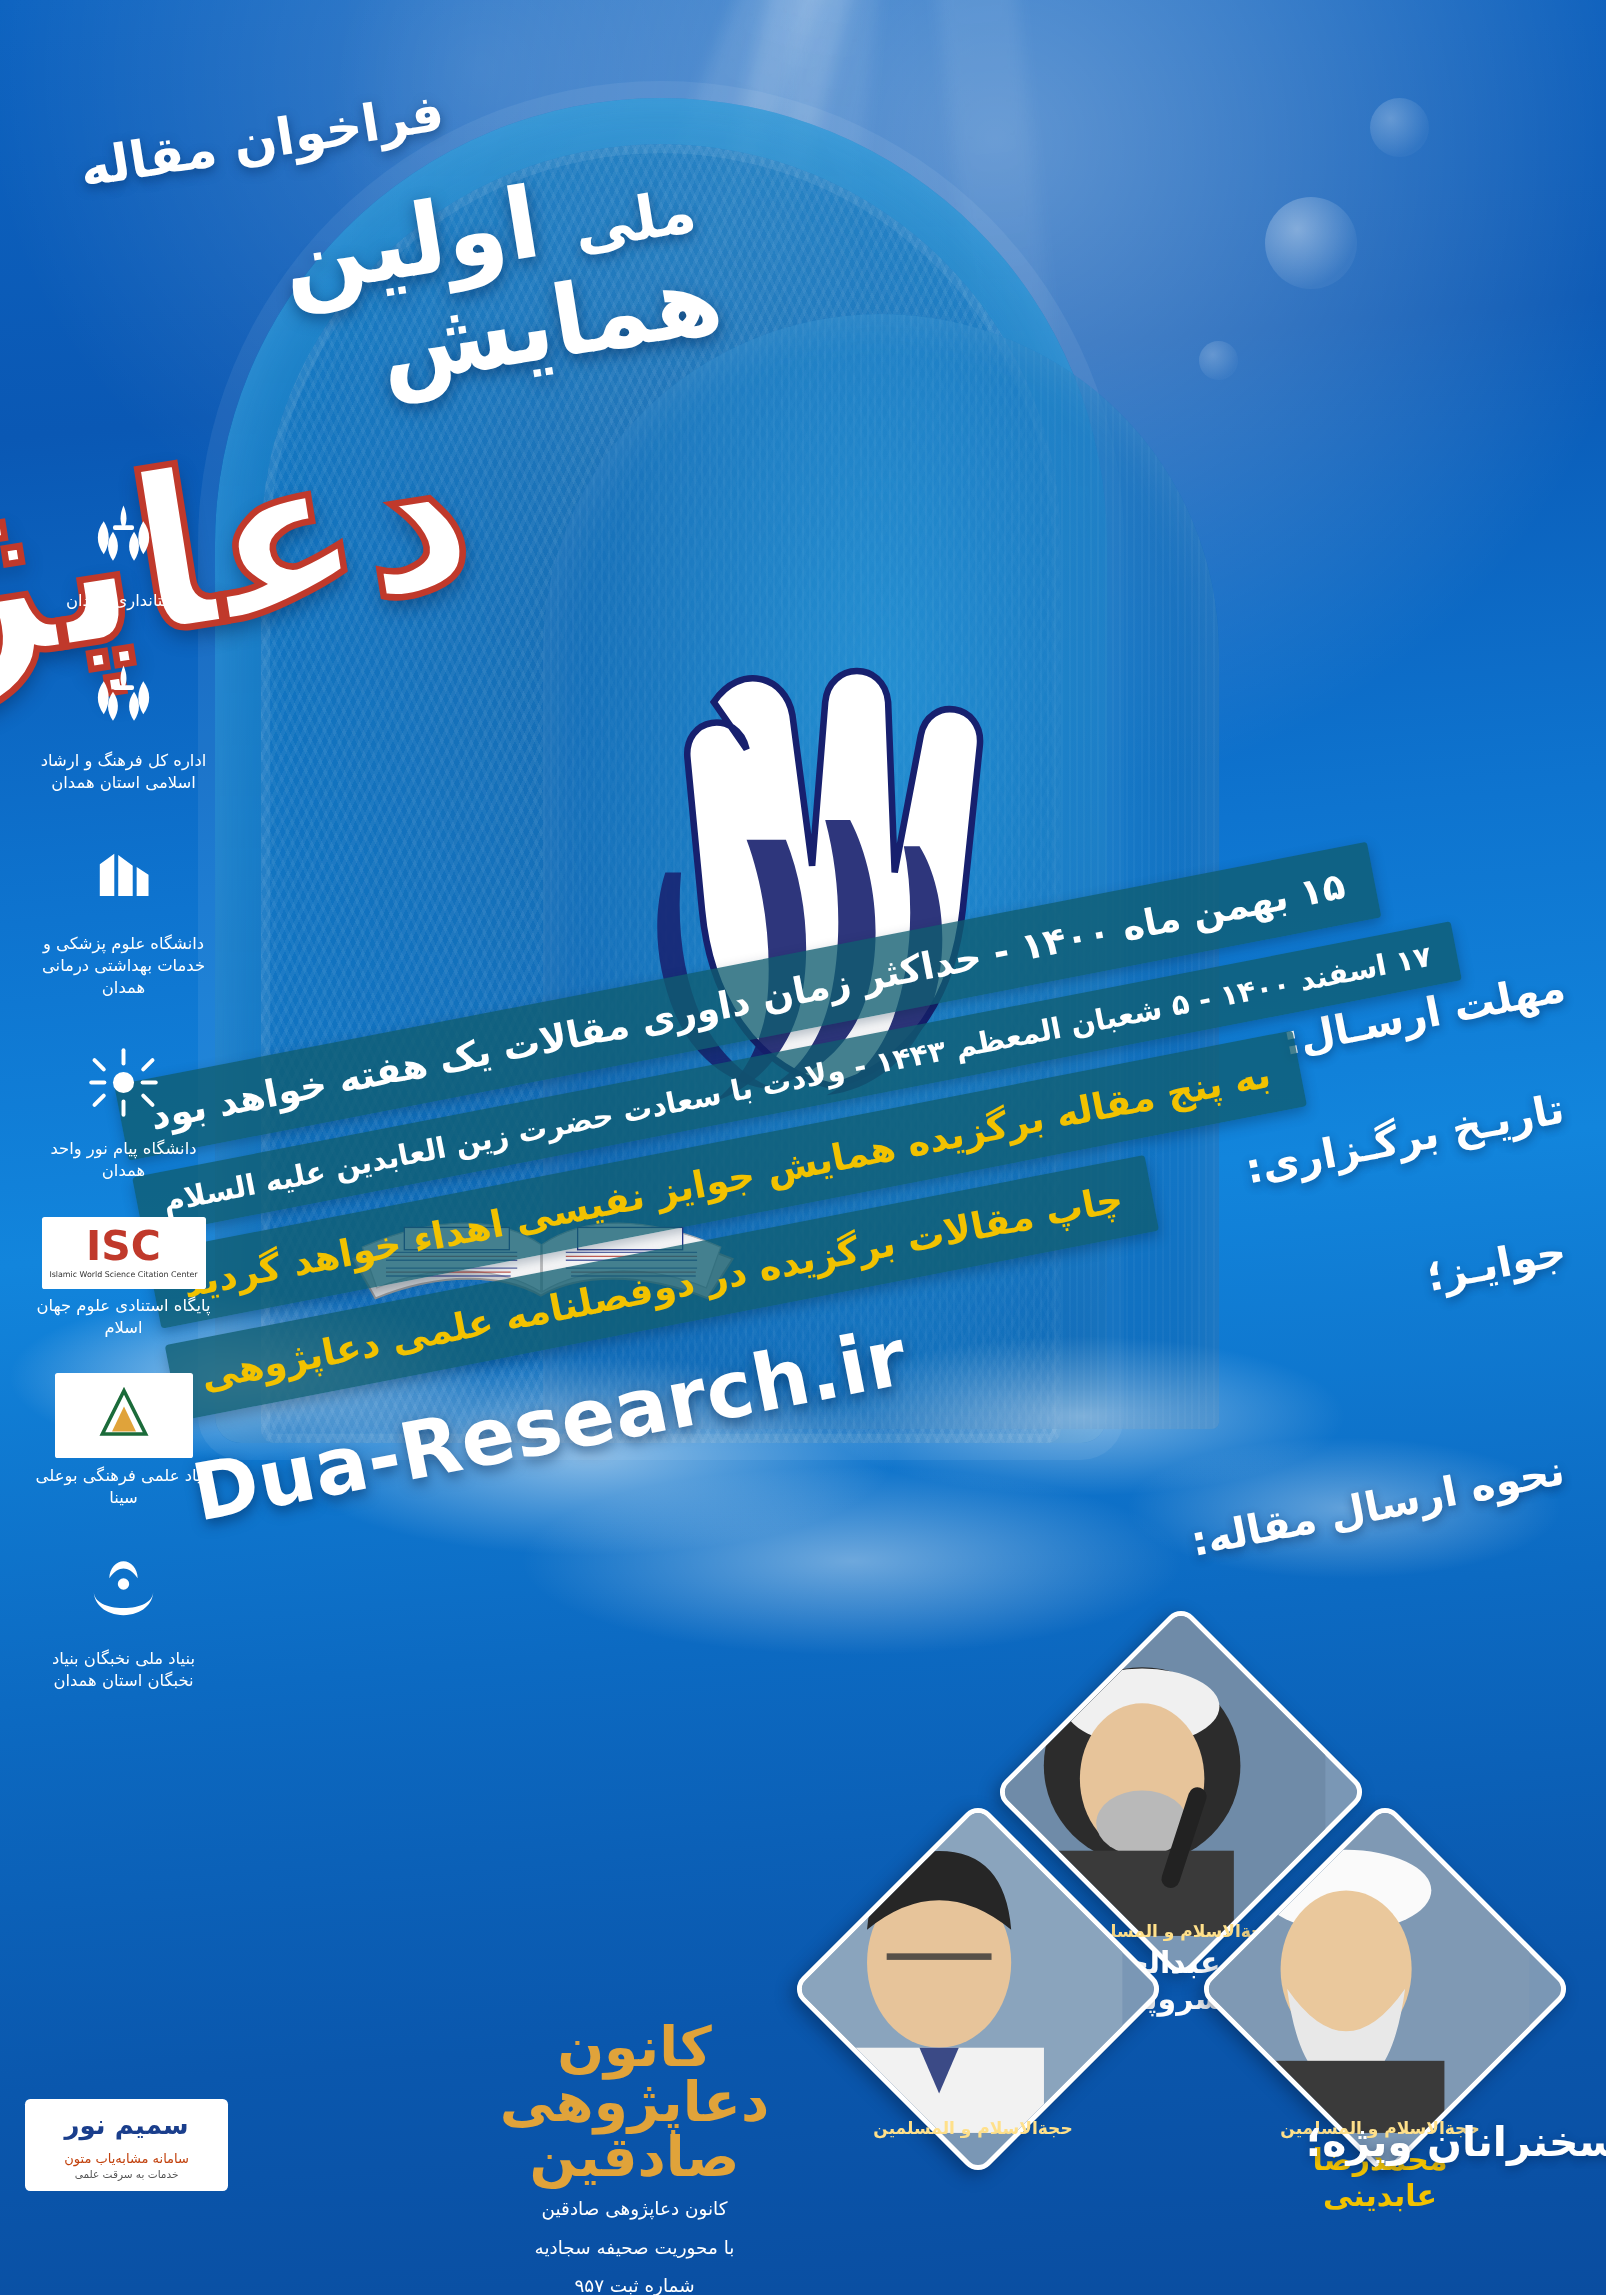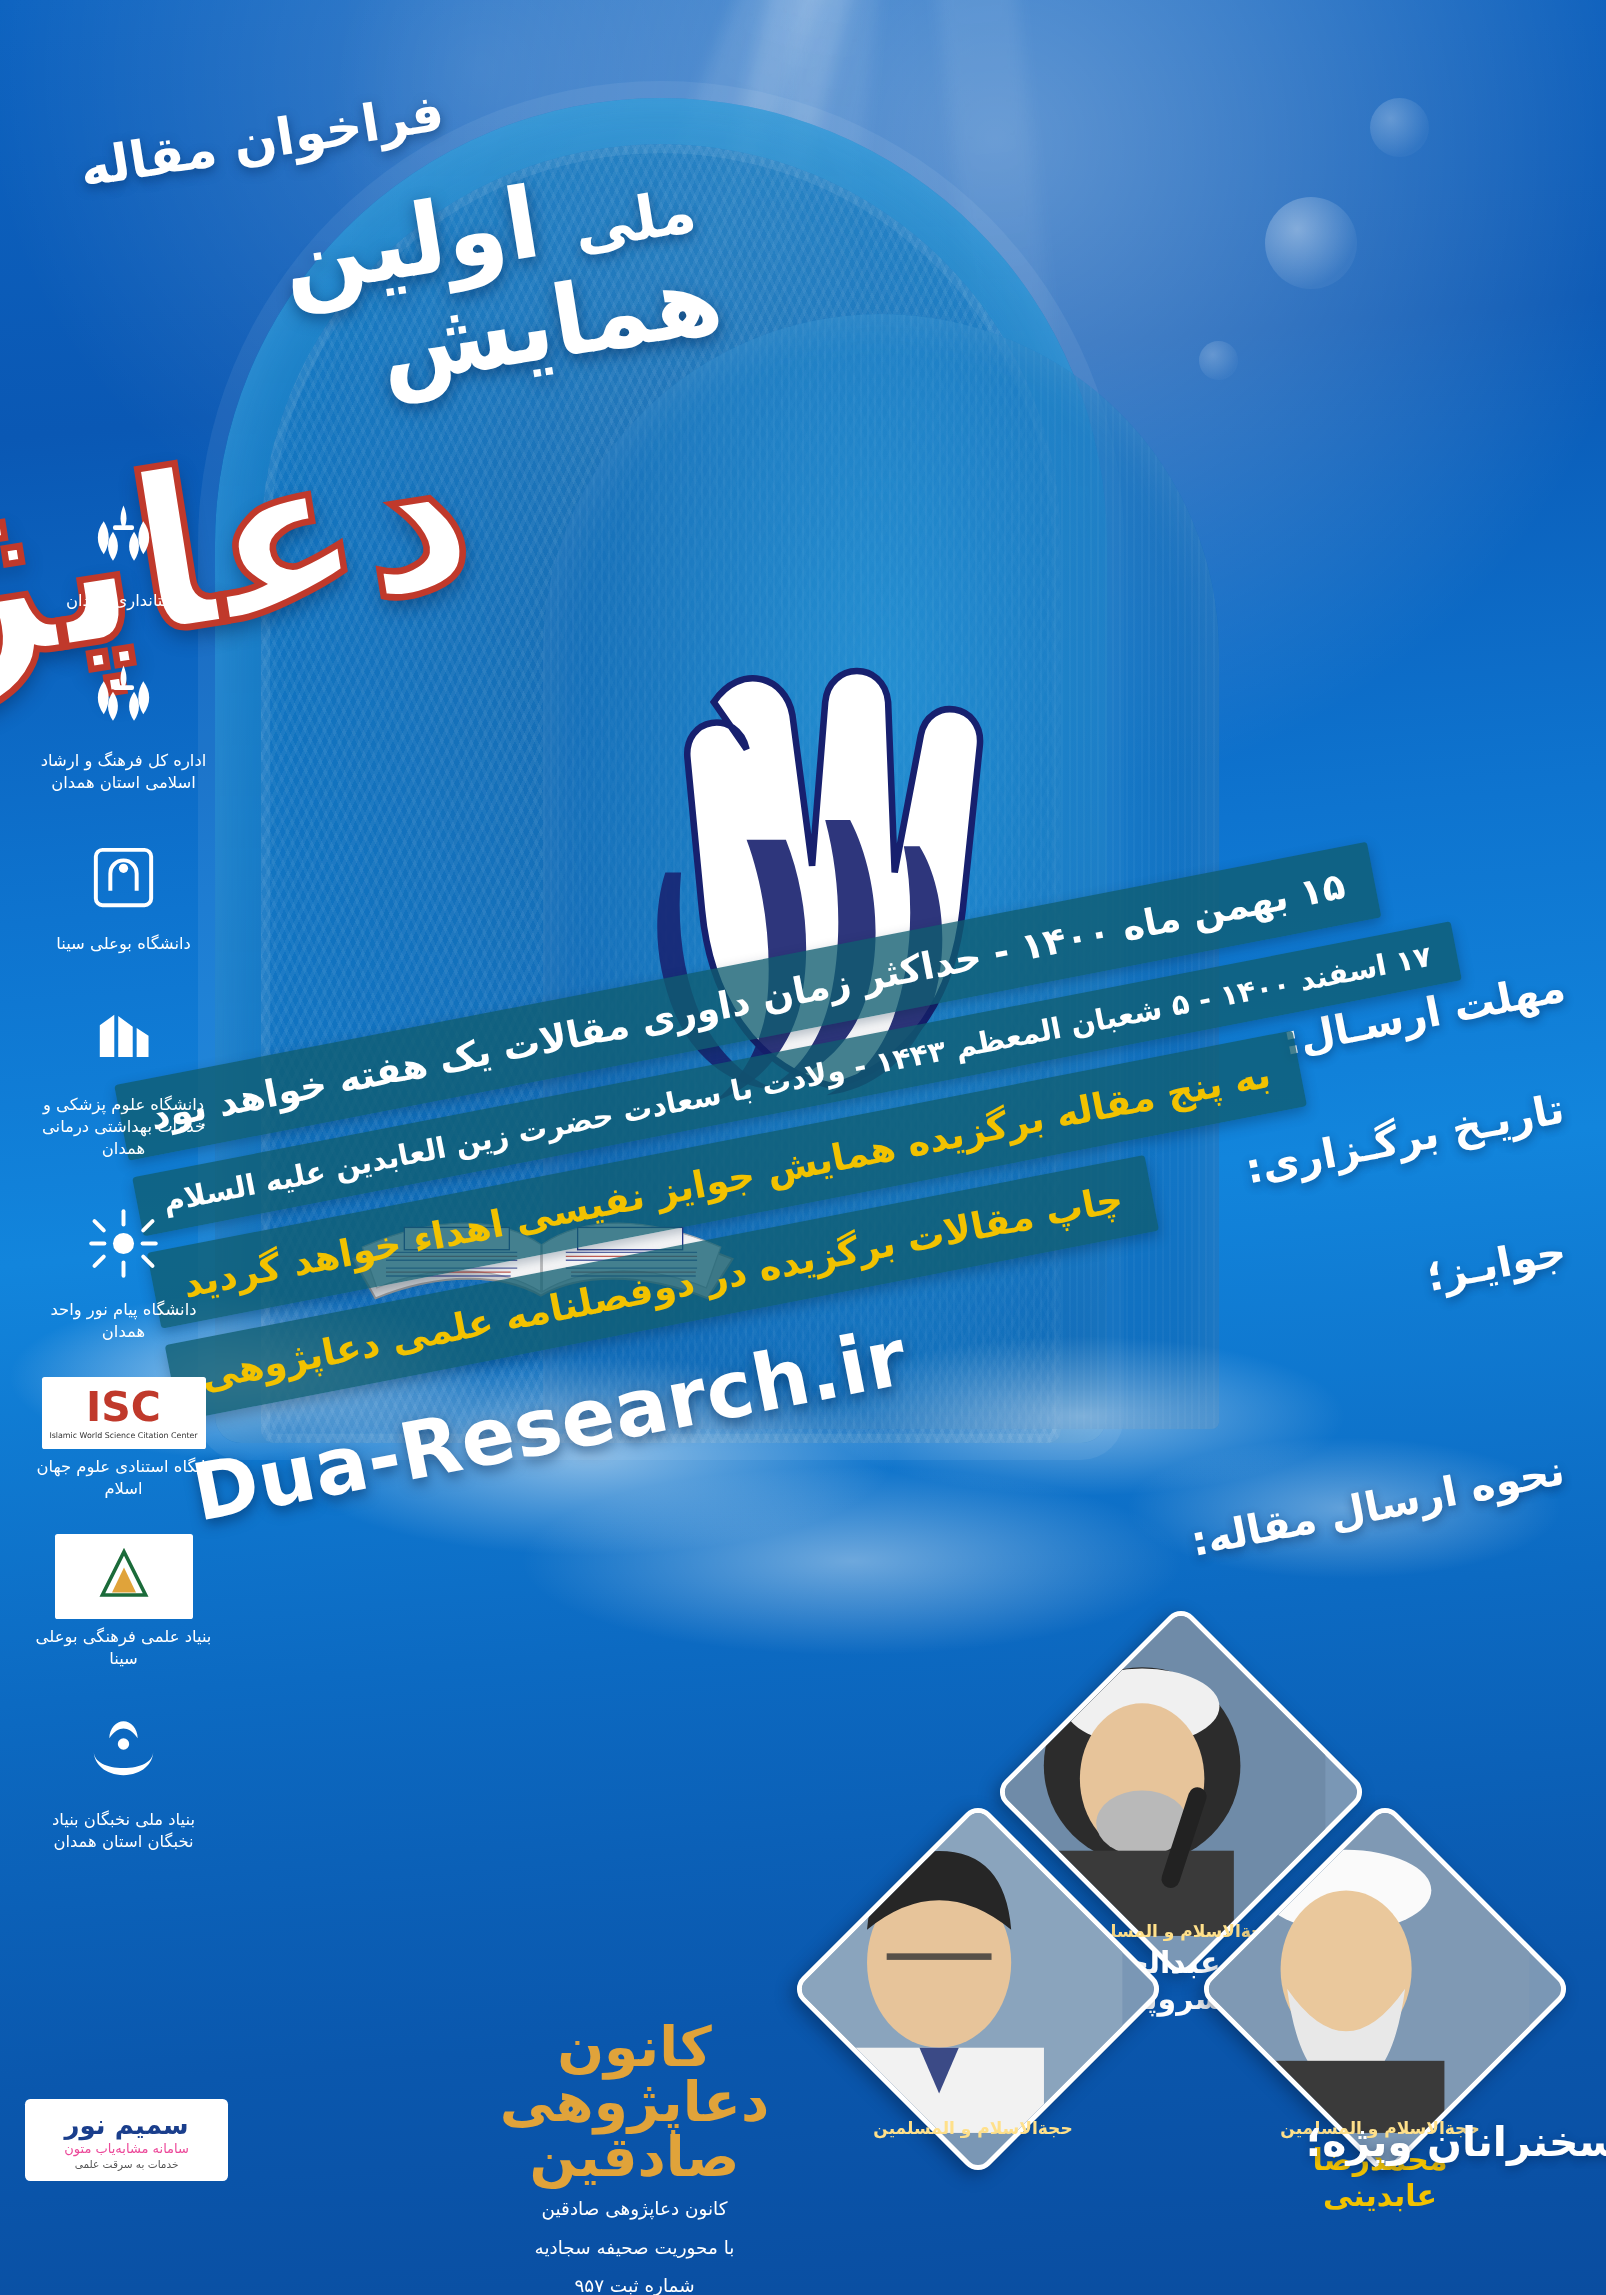--- a/index.html
+++ b/index.html
@@ -87,21 +87,21 @@
   .spk-cap .pre{font-size:17px;color:#ffe08a;display:block;margin-bottom:3.9px;}
   .spk-cap .nm{font-size:30px;line-height:1.2;display:block;}
   .spk-cap .nm.gold{color:#f2c200;}
   .spk-label{position:absolute;right:0;top:420px;color:#fff;font-size:41px;font-weight:bold;text-shadow:0 3.3px 9.2px rgba(0,30,70,.45);}
   
   .org{position:absolute;left:498px;top:2020px;width:275px;text-align:center;color:#fff;}
   .org .art{font-size:98px;color:#e0a33a;line-height:1;font-weight:bold;}
   .org .t{font-size:18.4px;line-height:1.6;margin-top:9.2px;}
   .samim{position:absolute;left:26px;top:2099px;width:190px;background:#fff;border-radius:5.2px;padding:10.5px 6.6px;text-align:center;}
   .samim .n{color:#1a3e8c;font-size:26px;font-weight:bold;}
-  .samim .s{color:#ec4899;font-size:13px;margin-top:1px;}
+  .samim .s{color:#c2410c;font-size:13px;margin-top:11px;}
   .samim .d{color:#555;font-size:10.5px;margin-top:2.6px;}
 </style>
 </head>
 <body>
 
 <div class="poster">
 
   <div class="ray" style="transform:rotate(14deg)"></div>
   <div class="ray" style="transform:rotate(22deg);opacity:.7"></div>
   <div class="ray" style="transform:rotate(6deg);opacity:.55"></div>
@@ -206,30 +206,20 @@
           <path d="M90,40 c12,16 12,34 0,50 c-10,-16 -10,-34 0,-50z"></path>
           <path d="M44,56 c10,14 10,30 0,44 c-10,-14 -10,-30 0,-44z"></path>
           <path d="M76,56 c10,14 10,30 0,44 c-10,-14 -10,-30 0,-44z"></path>
           <rect x="44" y="46" width="32" height="7" rx="3"></rect>
         </g>
           </svg>
       </div>
       <div class="cap">اداره کل فرهنگ و ارشاد اسلامی استان همدان</div>
     </div>
 
-    <div class="logo">
-      <div class="mark">
-        <svg viewBox="0 0 120 120" width="79" height="79" aria-hidden="true">
-          <rect x="18" y="18" width="84" height="84" rx="10" fill="none" stroke="#fff" stroke-width="6"></rect>
-          <path d="M40,80 v-26 a20,20 0 0,1 40,0 v26" fill="none" stroke="#fff" stroke-width="6"></path>
-          <circle cx="60" cy="46" r="7" fill="#fff"></circle>
-        </svg>
-      </div>
-      <div class="cap">دانشگاه بوعلی سینا</div>
-    </div>
 
     <div class="logo">
       <div class="mark">
         <svg viewBox="0 0 120 120" width="79" height="79" aria-hidden="true">
           <path d="M24,88 V40 l22,-16 v64z M52,88 V26 l22,16 v46z M80,88 V44 l18,12 v32z" fill="#fff"></path>
         </svg>
       </div>
       <div class="cap">دانشگاه علوم پزشکی و خدمات بهداشتی درمانی همدان</div>
     </div>
 

